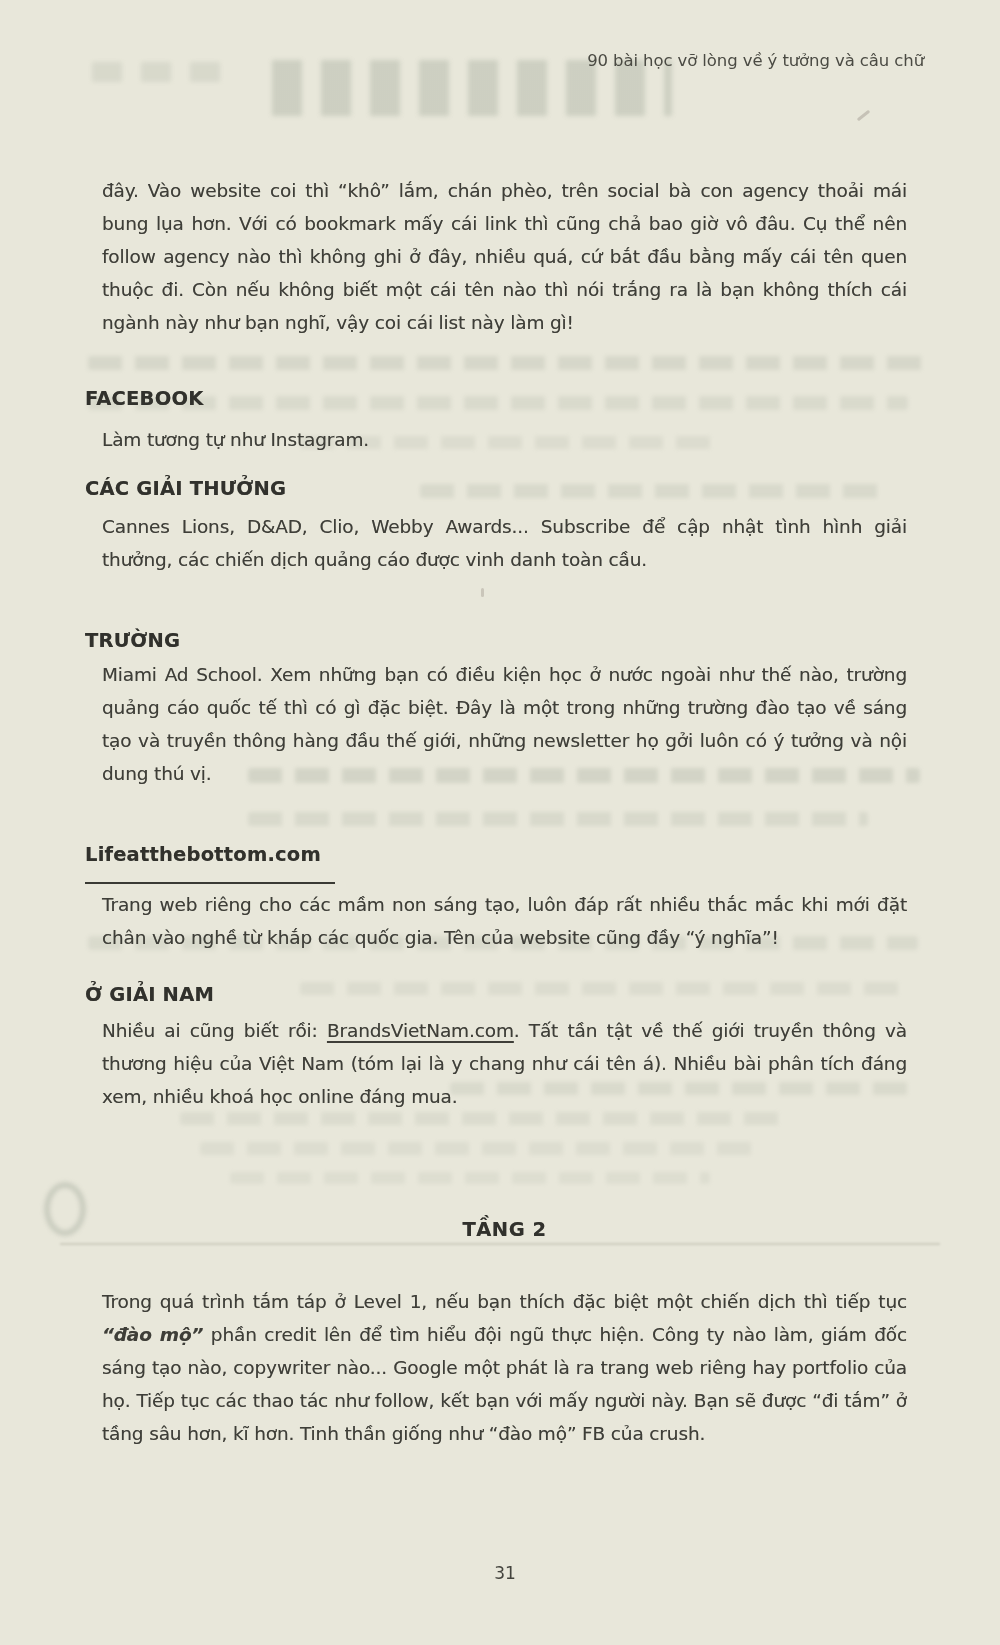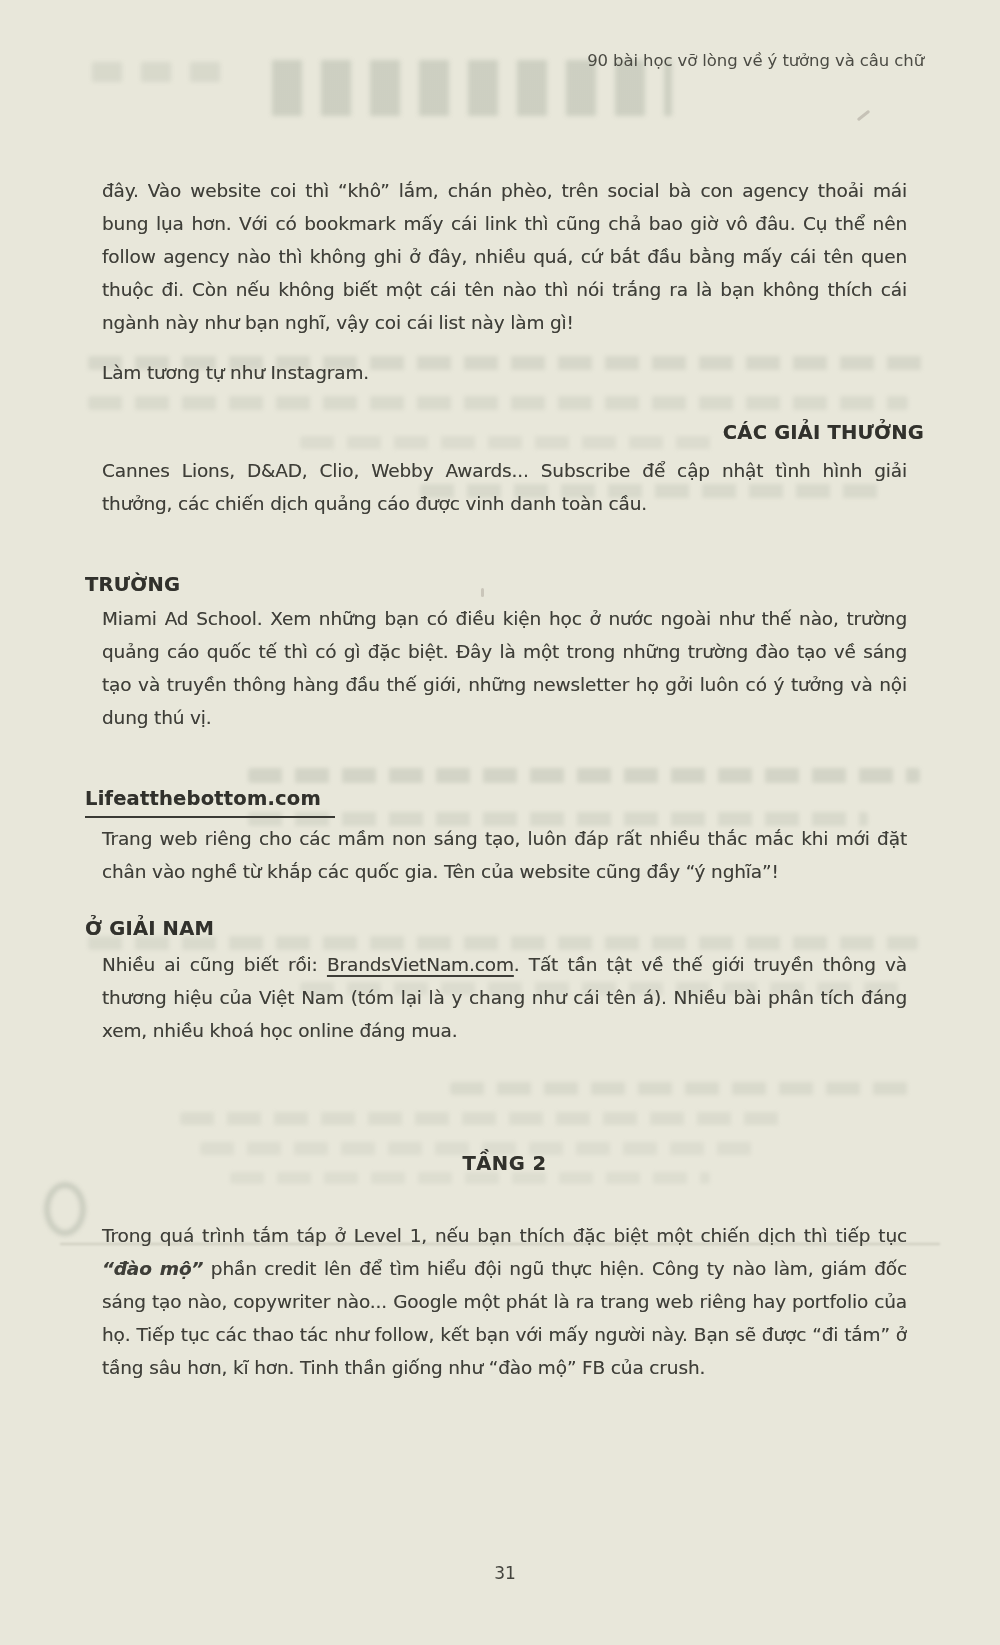--- a/index.html
+++ b/index.html
@@ -47,21 +47,21 @@
   .heading.centered{text-align:center;letter-spacing:0.5px;}
   .link-underline{
     text-decoration:underline;
     text-underline-offset:4px;
     text-decoration-thickness:1.5px;
   }
   .site-heading{
     display:inline-block;
     border-bottom:2px solid #3a3a34;
     padding-right:14px;
-    padding-bottom:2px;
+    padding-bottom:12px;
   }
   .em-bold{font-style:italic;font-weight:700;}
   .page-number{
     position:absolute;
     left:10px;right:0;
     bottom:62px;
     text-align:center;
     font-size:17px;
     color:#44443e;
   }
@@ -121,23 +121,24 @@
   <div class="crease" style="left:60px;top:1243px;width:880px;height:2px;"></div>
   <div class="artifact" style="left:856px;top:114px;width:15px;height:3px;transform:rotate(-38deg);opacity:.55;"></div>
   <div class="artifact" style="left:481px;top:588px;width:3px;height:9px;opacity:.5;"></div>
 
   <div class="content">
 
     <div class="running-header">90 bài học vỡ lòng về ý tưởng và câu chữ</div>
 
     <p class="body" style="margin-top:102px;">đây. Vào website coi thì “khô” lắm, chán phèo, trên social bà con agency thoải mái bung lụa hơn. Với có bookmark mấy cái link thì cũng chả bao giờ vô đâu. Cụ thể nên follow agency nào thì không ghi ở đây, nhiều quá, cứ bắt đầu bằng mấy cái tên quen thuộc đi. Còn nếu không biết một cái tên nào thì nói trắng ra là bạn không thích cái ngành này như bạn nghĩ, vậy coi cái list này làm gì!</p>
 
+    <div class="heading" style="margin-top:45px;">FACEBOOK</div>
     <p class="body" style="margin-top:9px;">Làm tương tự như Instagram.</p>
 
-    <div class="heading" style="margin-top:29px;text-align:right;">CÁC GIẢI THƯỞNG</div>
+    <div class="heading" style="margin-top:18px;">CÁC GIẢI THƯỞNG</div>
     <p class="body" style="margin-top:6px;">Cannes Lions, D&amp;AD, Clio, Webby Awards... Subscribe để cập nhật tình hình giải thưởng, các chiến dịch quảng cáo được vinh danh toàn cầu.</p>
 
     <div class="heading" style="margin-top:50px;">TRƯỜNG</div>
     <p class="body" style="margin-top:2px;">Miami Ad School. Xem những bạn có điều kiện học ở nước ngoài như thế nào, trường quảng cáo quốc tế thì có gì đặc biệt. Đây là một trong những trường đào tạo về sáng tạo và truyền thông hàng đầu thế giới, những newsletter họ gởi luôn có ý tưởng và nội dung thú vị.</p>
 
     <div class="heading" style="margin-top:50px;">
       <span class="site-heading">Lifeatthebottom.com</span>
     </div>
     <p class="body" style="margin-top:4px;">Trang web riêng cho các mầm non sáng tạo, luôn đáp rất nhiều thắc mắc khi mới đặt chân vào nghề từ khắp các quốc gia. Tên của website cũng đầy “ý nghĩa”!</p>
 

